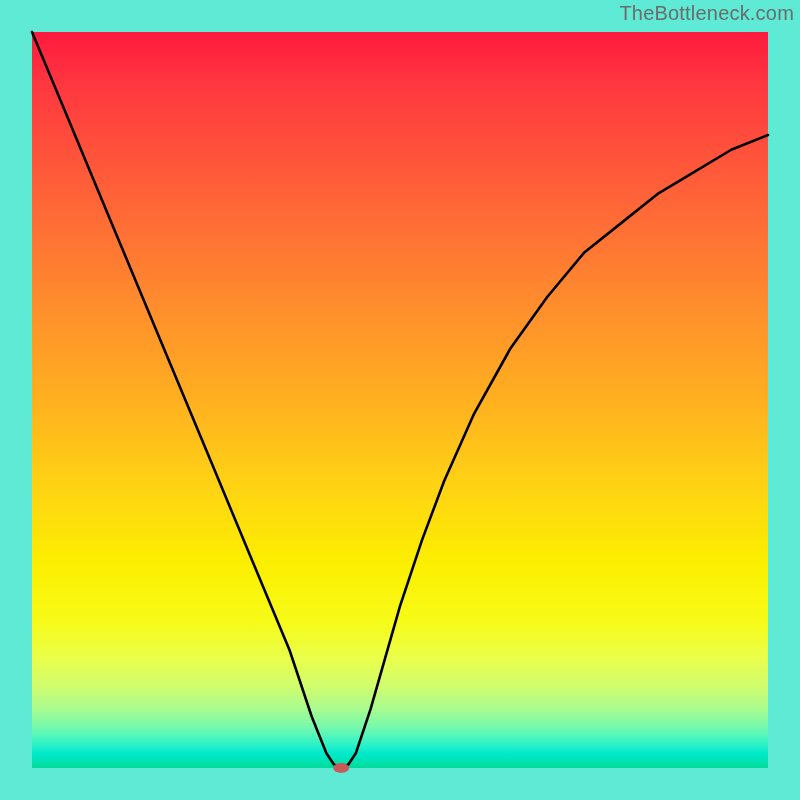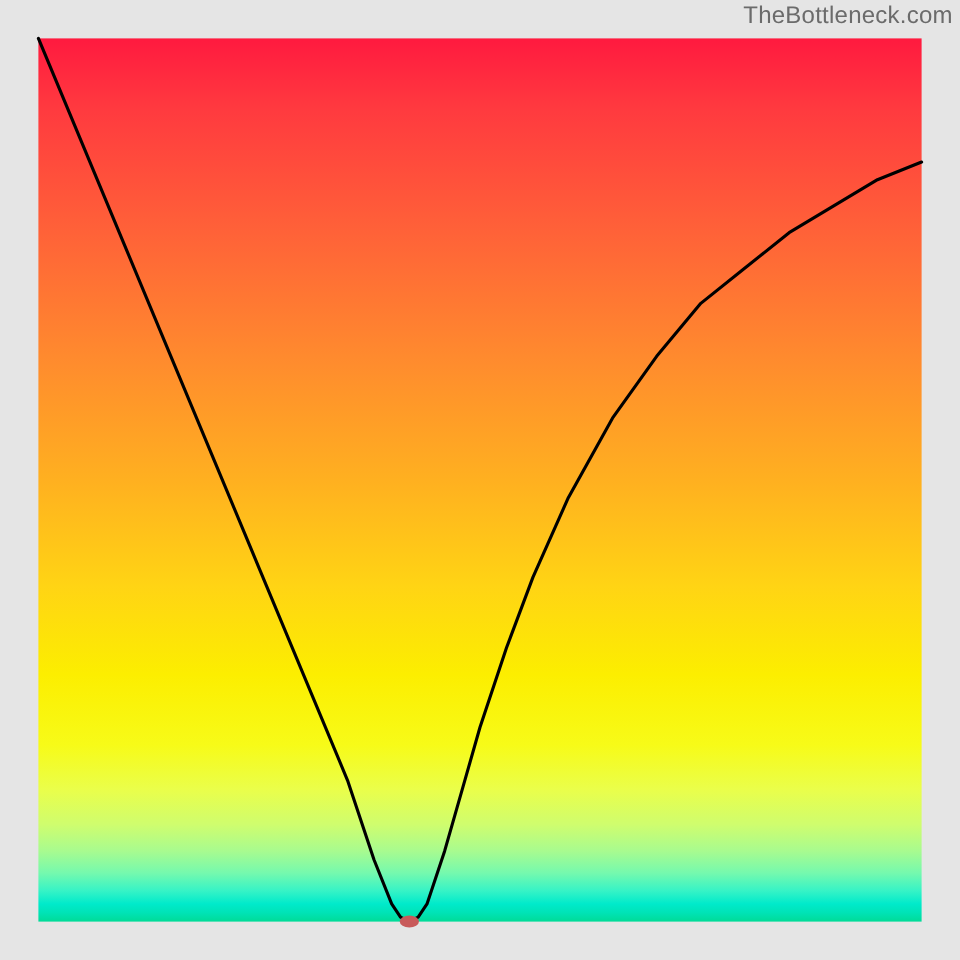--- a/index.html
+++ b/index.html
@@ -10,21 +10,21 @@
     background: #000;
     font-family: Arial, Helvetica, sans-serif;
     overflow: hidden;
   }
   .frame {
     position: absolute;
     left: 0;
     top: 0;
     width: 800px;
     height: 800px;
-    background: #e5e5e5;
+    background: #5eead4;
   }
   .plot-area {
     position: absolute;
     left: 32px;
     top: 32px;
     width: 736px;
     height: 736px;
     
     background: linear-gradient(to bottom,
       #ff1a3f 0%,

